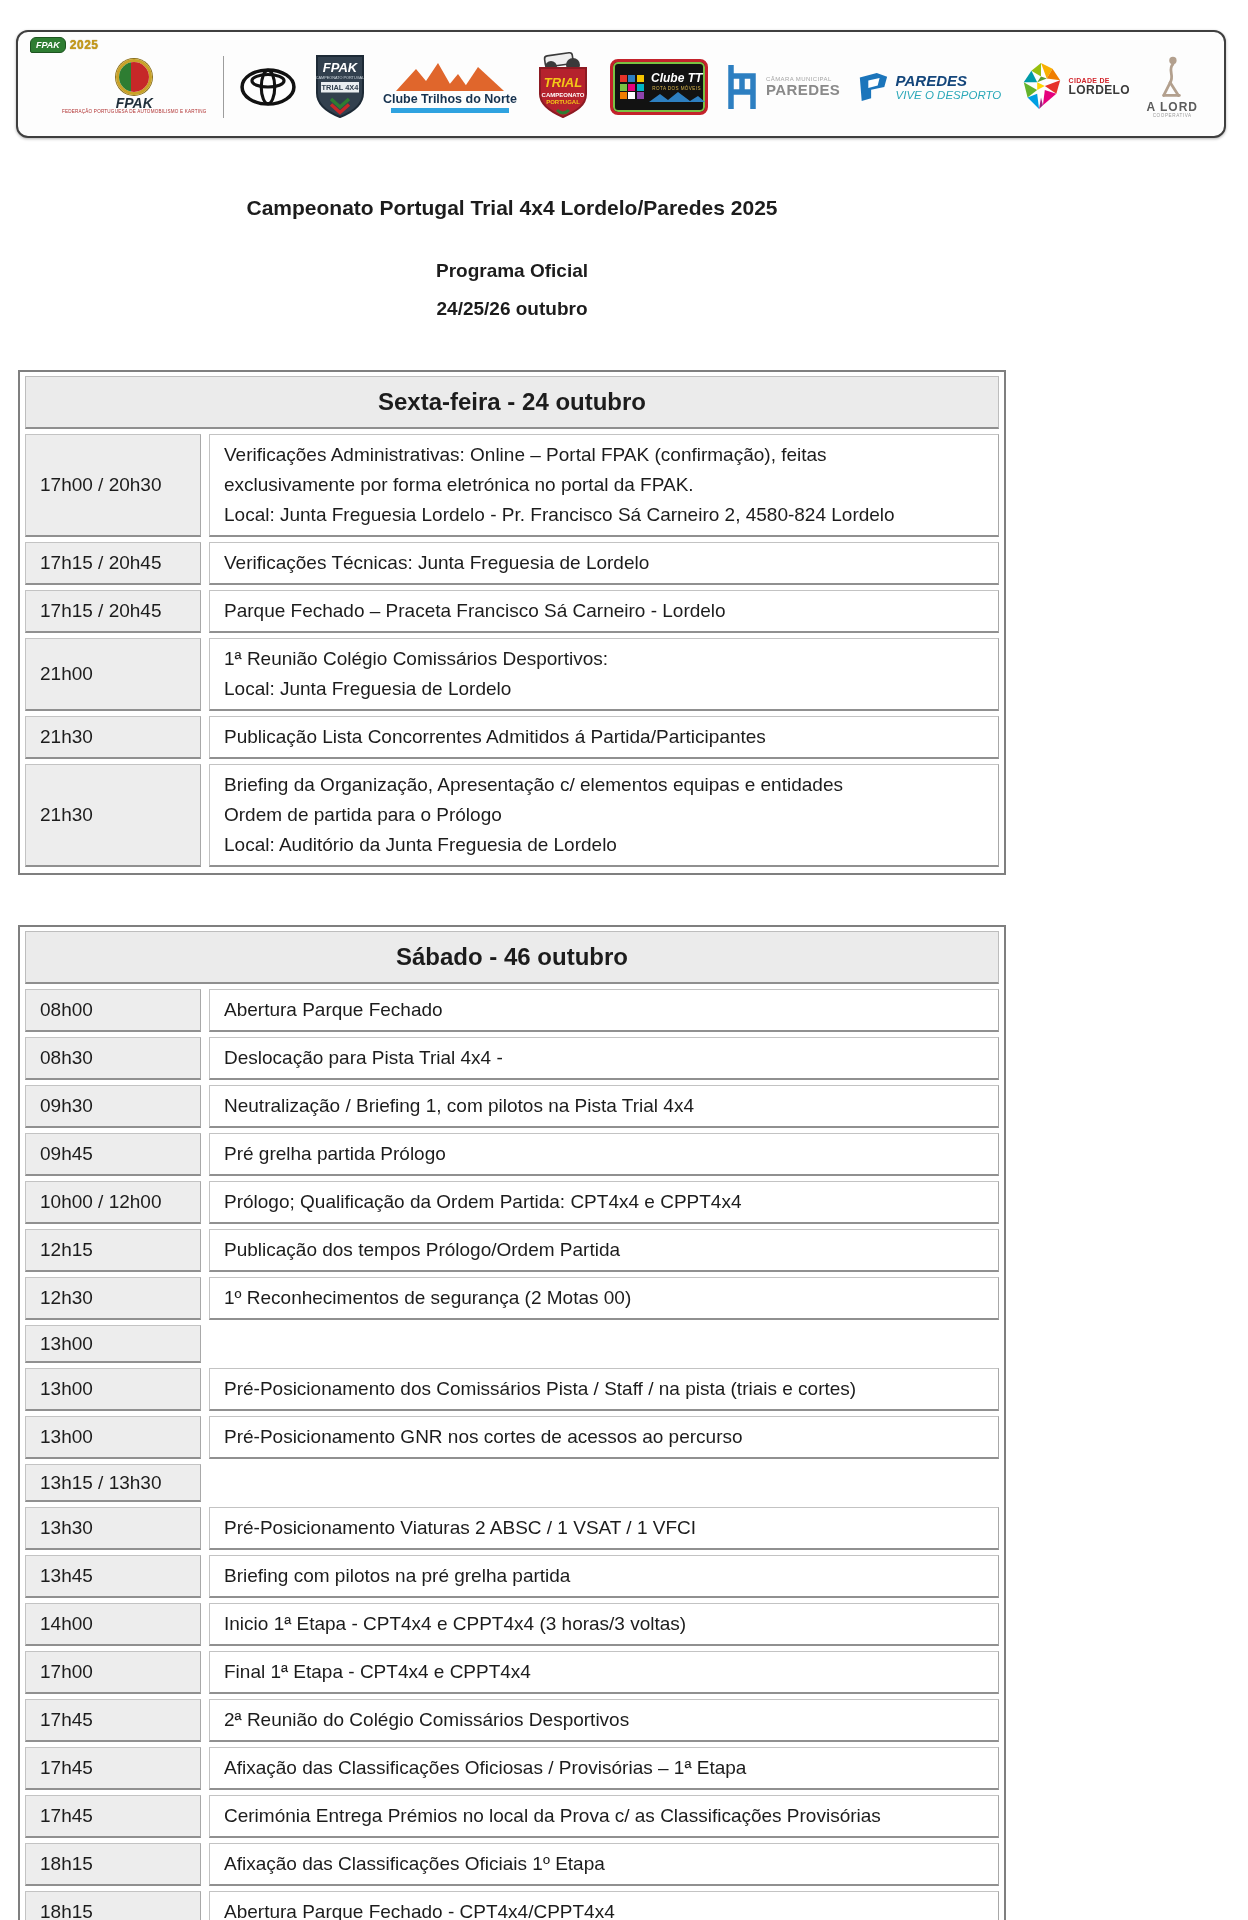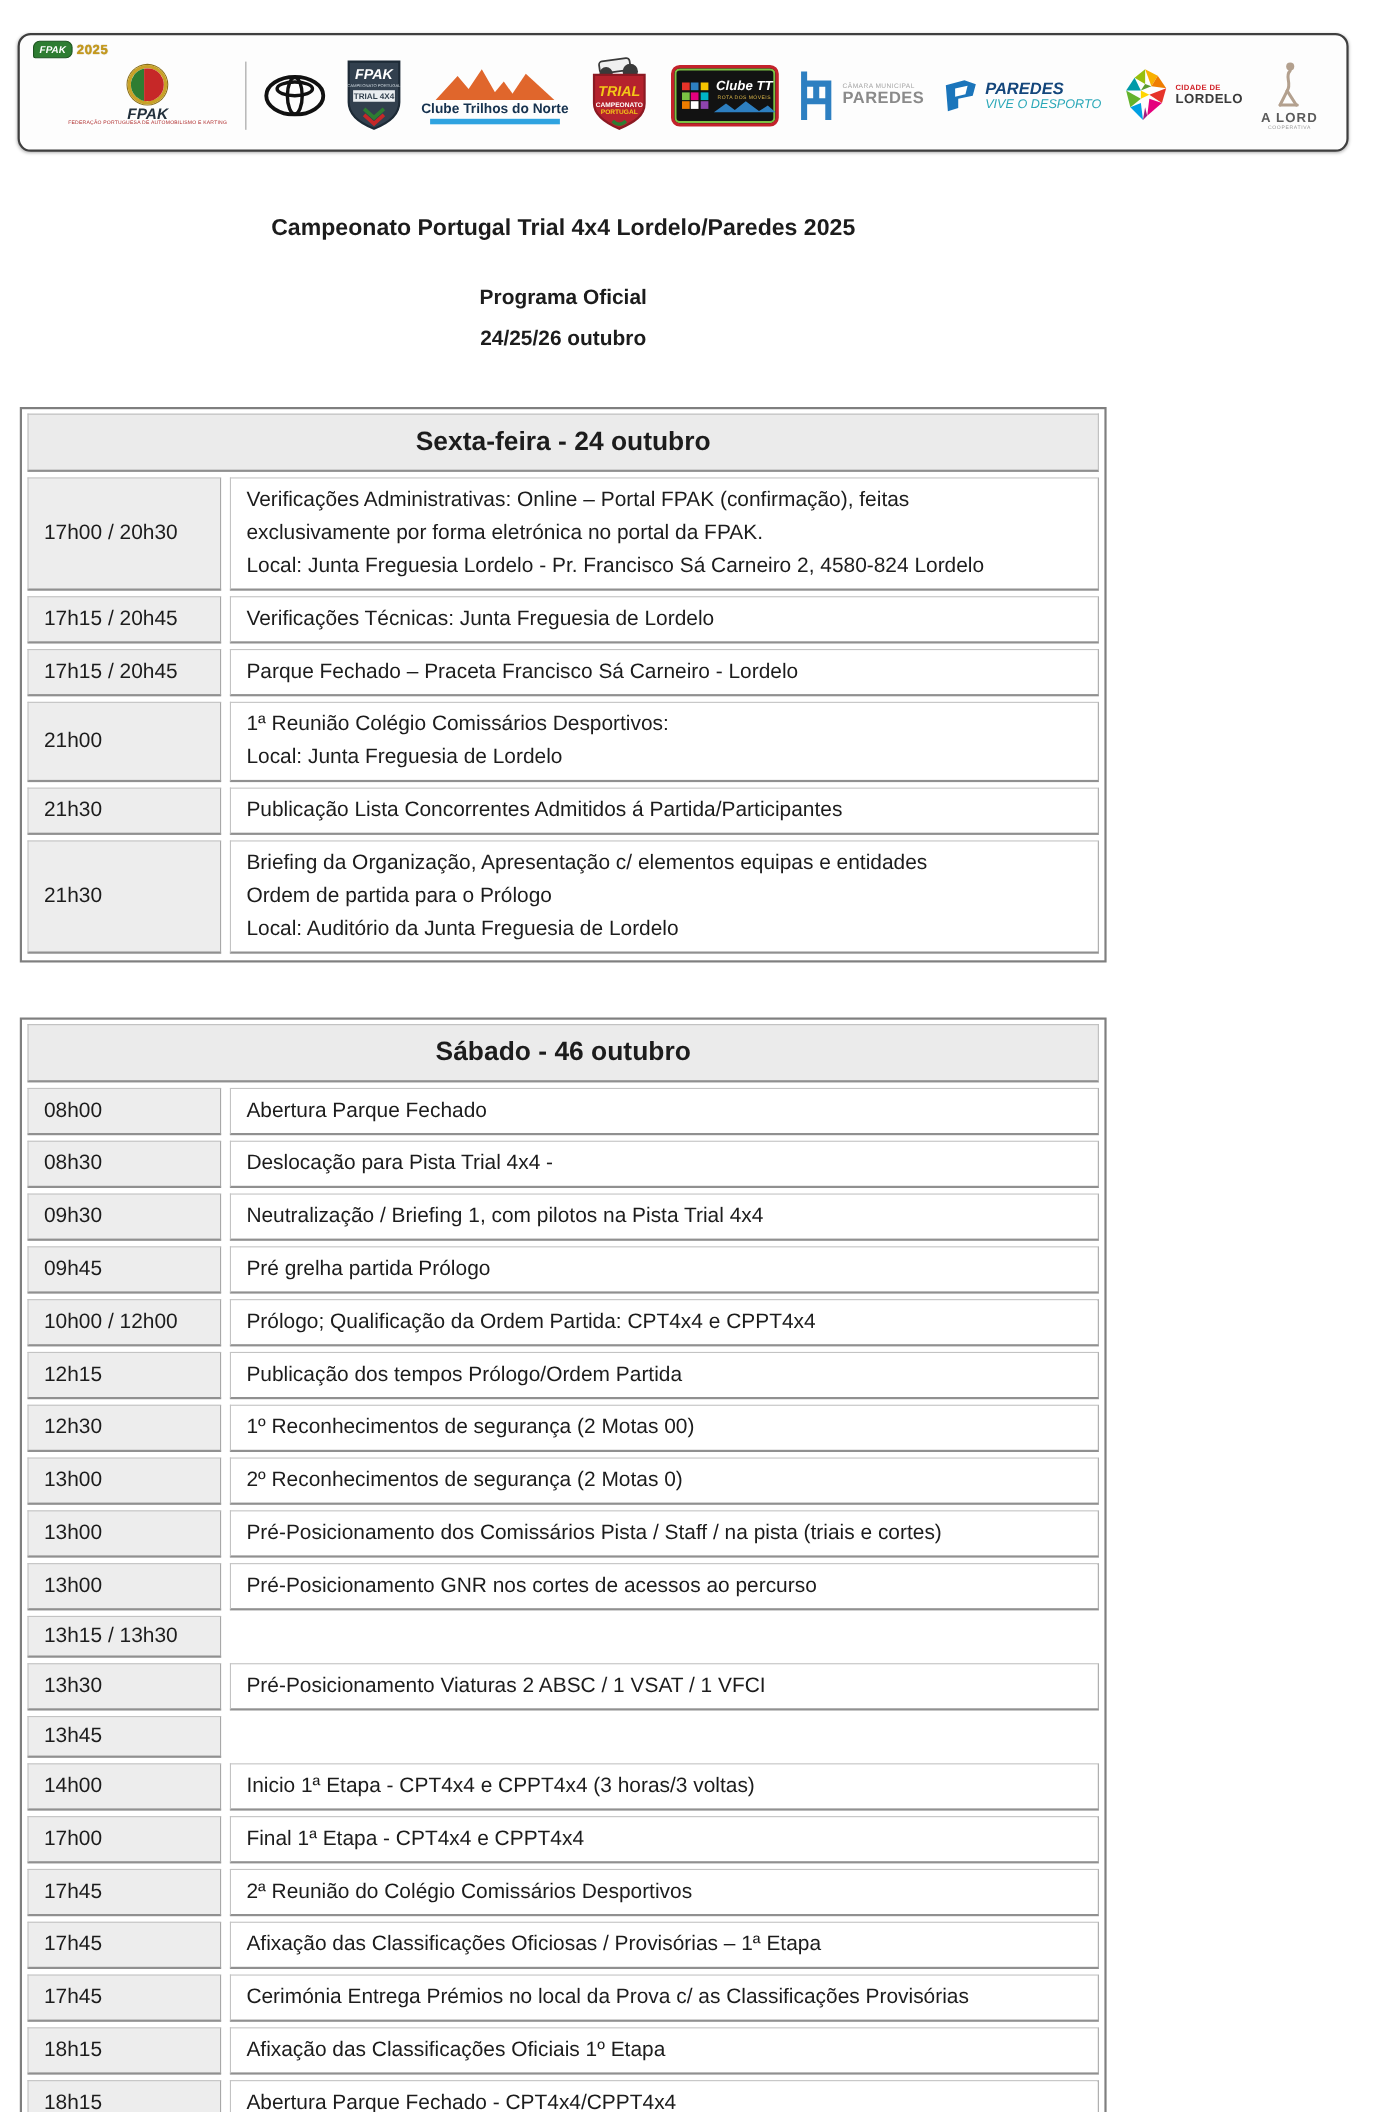--- a/index.html
+++ b/index.html
@@ -287,39 +287,39 @@
         <div class="trow">
           <div class="tcell time">12h15</div>
           <div class="tcell desc">Publicação dos tempos Prólogo/Ordem Partida</div>
         </div>
         <div class="trow">
           <div class="tcell time">12h30</div>
           <div class="tcell desc">1º Reconhecimentos de segurança (2 Motas 00)</div>
         </div>
         <div class="trow">
           <div class="tcell time">13h00</div>
-          <div class="tcell desc">2º Reconhecimentos de segurança (2 Motas 0)</div>
         </div>
         <div class="trow">
           <div class="tcell time">13h00</div>
           <div class="tcell desc">Pré-Posicionamento dos Comissários Pista / Staff / na pista (triais e cortes)</div>
         </div>
         <div class="trow">
           <div class="tcell time">13h00</div>
           <div class="tcell desc">Pré-Posicionamento GNR nos cortes de acessos ao percurso</div>
         </div>
         <div class="trow">
           <div class="tcell time">13h15 / 13h30</div>
         </div>
         <div class="trow">
           <div class="tcell time">13h30</div>
           <div class="tcell desc">Pré-Posicionamento Viaturas 2 ABSC / 1 VSAT / 1 VFCI</div>
         </div>
         <div class="trow">
           <div class="tcell time">13h45</div>
+          <div class="tcell desc">Briefing com pilotos na pré grelha partida</div>
         </div>
         <div class="trow">
           <div class="tcell time">14h00</div>
           <div class="tcell desc">Inicio 1ª Etapa - CPT4x4 e CPPT4x4 (3 horas/3 voltas)</div>
         </div>
         <div class="trow">
           <div class="tcell time">17h00</div>
           <div class="tcell desc">Final 1ª Etapa - CPT4x4 e CPPT4x4</div>
         </div>
         <div class="trow">

